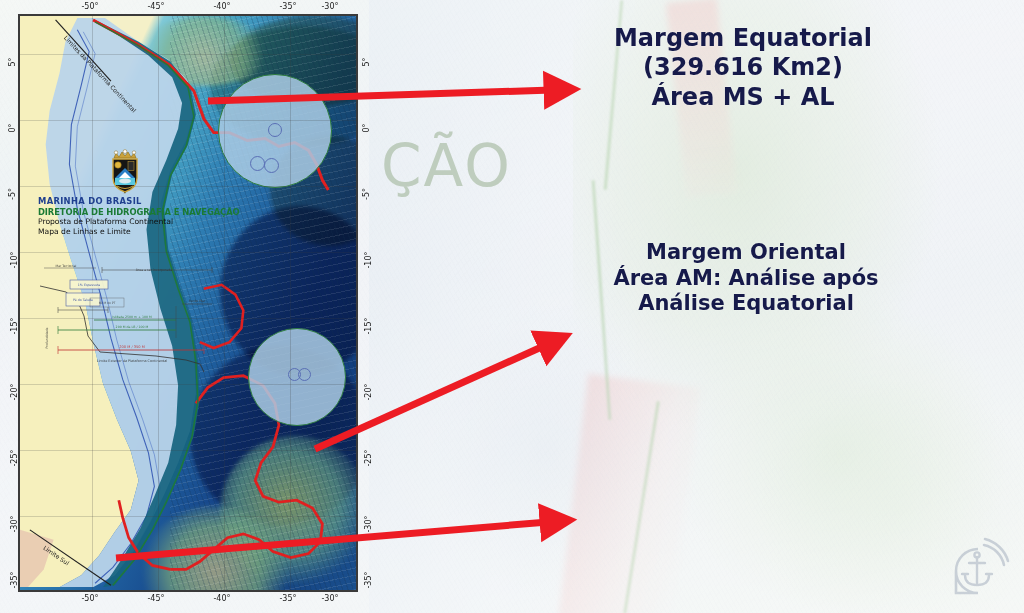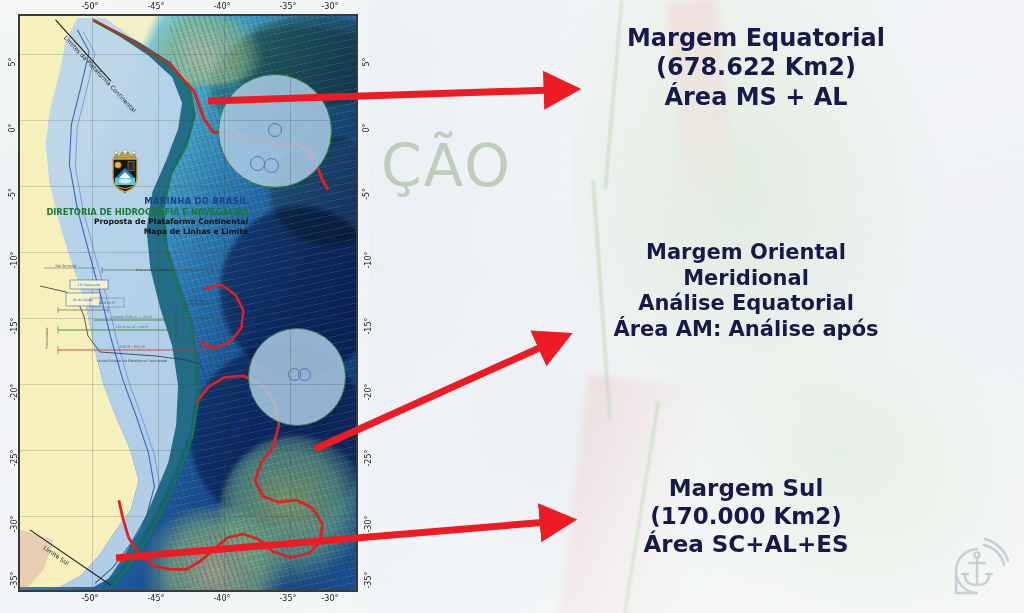--- a/index.html
+++ b/index.html
@@ -204,40 +204,40 @@
     position: absolute;
     background: #333;
   }
 
   
   .map-titleblock {
     position: absolute;
     left: 18px;
     top: 180px;
     width: 210px;
-    text-align: right;
+    text-align: left;
     z-index: 6;
   }
   .mt-l1 {
     font-size: 8.4px;
     font-weight: bold;
     color: #1f3f8f;
     letter-spacing: .3px;
     line-height: 1.25;
   }
   .mt-l2 {
     font-size: 8.4px;
     font-weight: bold;
     color: #1a7a34;
     letter-spacing: -.1px;
     line-height: 1.25;
   }
   .mt-l3, .mt-l4 {
     font-size: 7.6px;
-    font-weight: bold;
+    font-weight: normal;
     color: #111;
     line-height: 1.3;
   }
 
   
   .crest {
     position: absolute;
     left: 88px;
     top: 132px;
     width: 34px;
@@ -271,21 +271,21 @@
     position: absolute;
     text-align: center;
     color: #161a4a;
     font-family: "DejaVu Sans", sans-serif;
     font-weight: bold;
     line-height: 1.22;
     text-shadow: 0 0 2px rgba(255,255,255,.55);
   }
   .txt-block .ln { display: block; white-space: nowrap; }
 
-  #block-equatorial { left: 576px; top: 24px; width: 360px; font-size: 24px; }
+  #block-equatorial { left: 563px; top: 24px; width: 360px; font-size: 24px; }
   #block-oriental   { left: 566px; top: 240px; width: 360px; font-size: 21px; }
   #block-sul        { left: 566px; top: 474px; width: 360px; font-size: 23px; }
 
   
   .arrow-svg {
     position: absolute;
     left: 0; top: 0;
     width: 1024px; height: 613px;
     pointer-events: none;
     overflow: visible;
@@ -527,36 +527,30 @@
         <path d="M0,0.2 L5.4,3 L0,5.8 Z" fill="#ED1C24"></path>
       </marker>
     </defs>
     <line x1="208" y1="101" x2="552" y2="90" stroke="#ED1C24" stroke-width="7" marker-end="url(#ah)"></line>
     <line x1="315" y1="449" x2="546" y2="345" stroke="#ED1C24" stroke-width="7" marker-end="url(#ah)"></line>
     <line x1="116" y1="558" x2="548" y2="522" stroke="#ED1C24" stroke-width="7" marker-end="url(#ah)"></line>
   </svg>
 
   <div class="txt-block" id="block-equatorial">
     <span class="ln">Margem Equatorial</span>
-    <span class="ln">(678.622 Km2)</span>
+    <span class="ln">(329.616 Km2)</span>
     <span class="ln">Área MS + AL</span>
   </div>
 
   <div class="txt-block" id="block-oriental">
     <span class="ln">Margem Oriental</span>
-    <span class="ln">Meridional</span>
+    <span class="ln">Área AM: Análise após</span>
     <span class="ln">Análise Equatorial</span>
-    <span class="ln">Área AM: Análise após</span>
   </div>
 
-  <div class="txt-block" id="block-sul">
-    <span class="ln">Margem Sul</span>
-    <span class="ln">(170.000 Km2)</span>
-    <span class="ln">Área SC+AL+ES</span>
-  </div>
 
   <div class="anchor-logo">
     <svg viewBox="0 0 62 66" width="62" height="66">
       <path d="M30,12 A22,22 0 1,0 30,56 L30,56 L8,56 L8,34 A22,22 0 0,1 30,12 Z" fill="none" stroke="#8f9bb0" stroke-width="2.6"></path>
       <path d="M36,8 A26,26 0 0,1 56,28" fill="none" stroke="#8f9bb0" stroke-width="2.6" stroke-linecap="round"></path>
       <path d="M37,2 A32,32 0 0,1 60,24" fill="none" stroke="#8f9bb0" stroke-width="2.6" stroke-linecap="round"></path>
       <g stroke="#8f9bb0" stroke-width="2.4" fill="none" stroke-linecap="round">
         <line x1="29" y1="20" x2="29" y2="46"></line>
         <line x1="21" y1="26" x2="37" y2="26"></line>
         <circle cx="29" cy="18" r="2.6"></circle>

